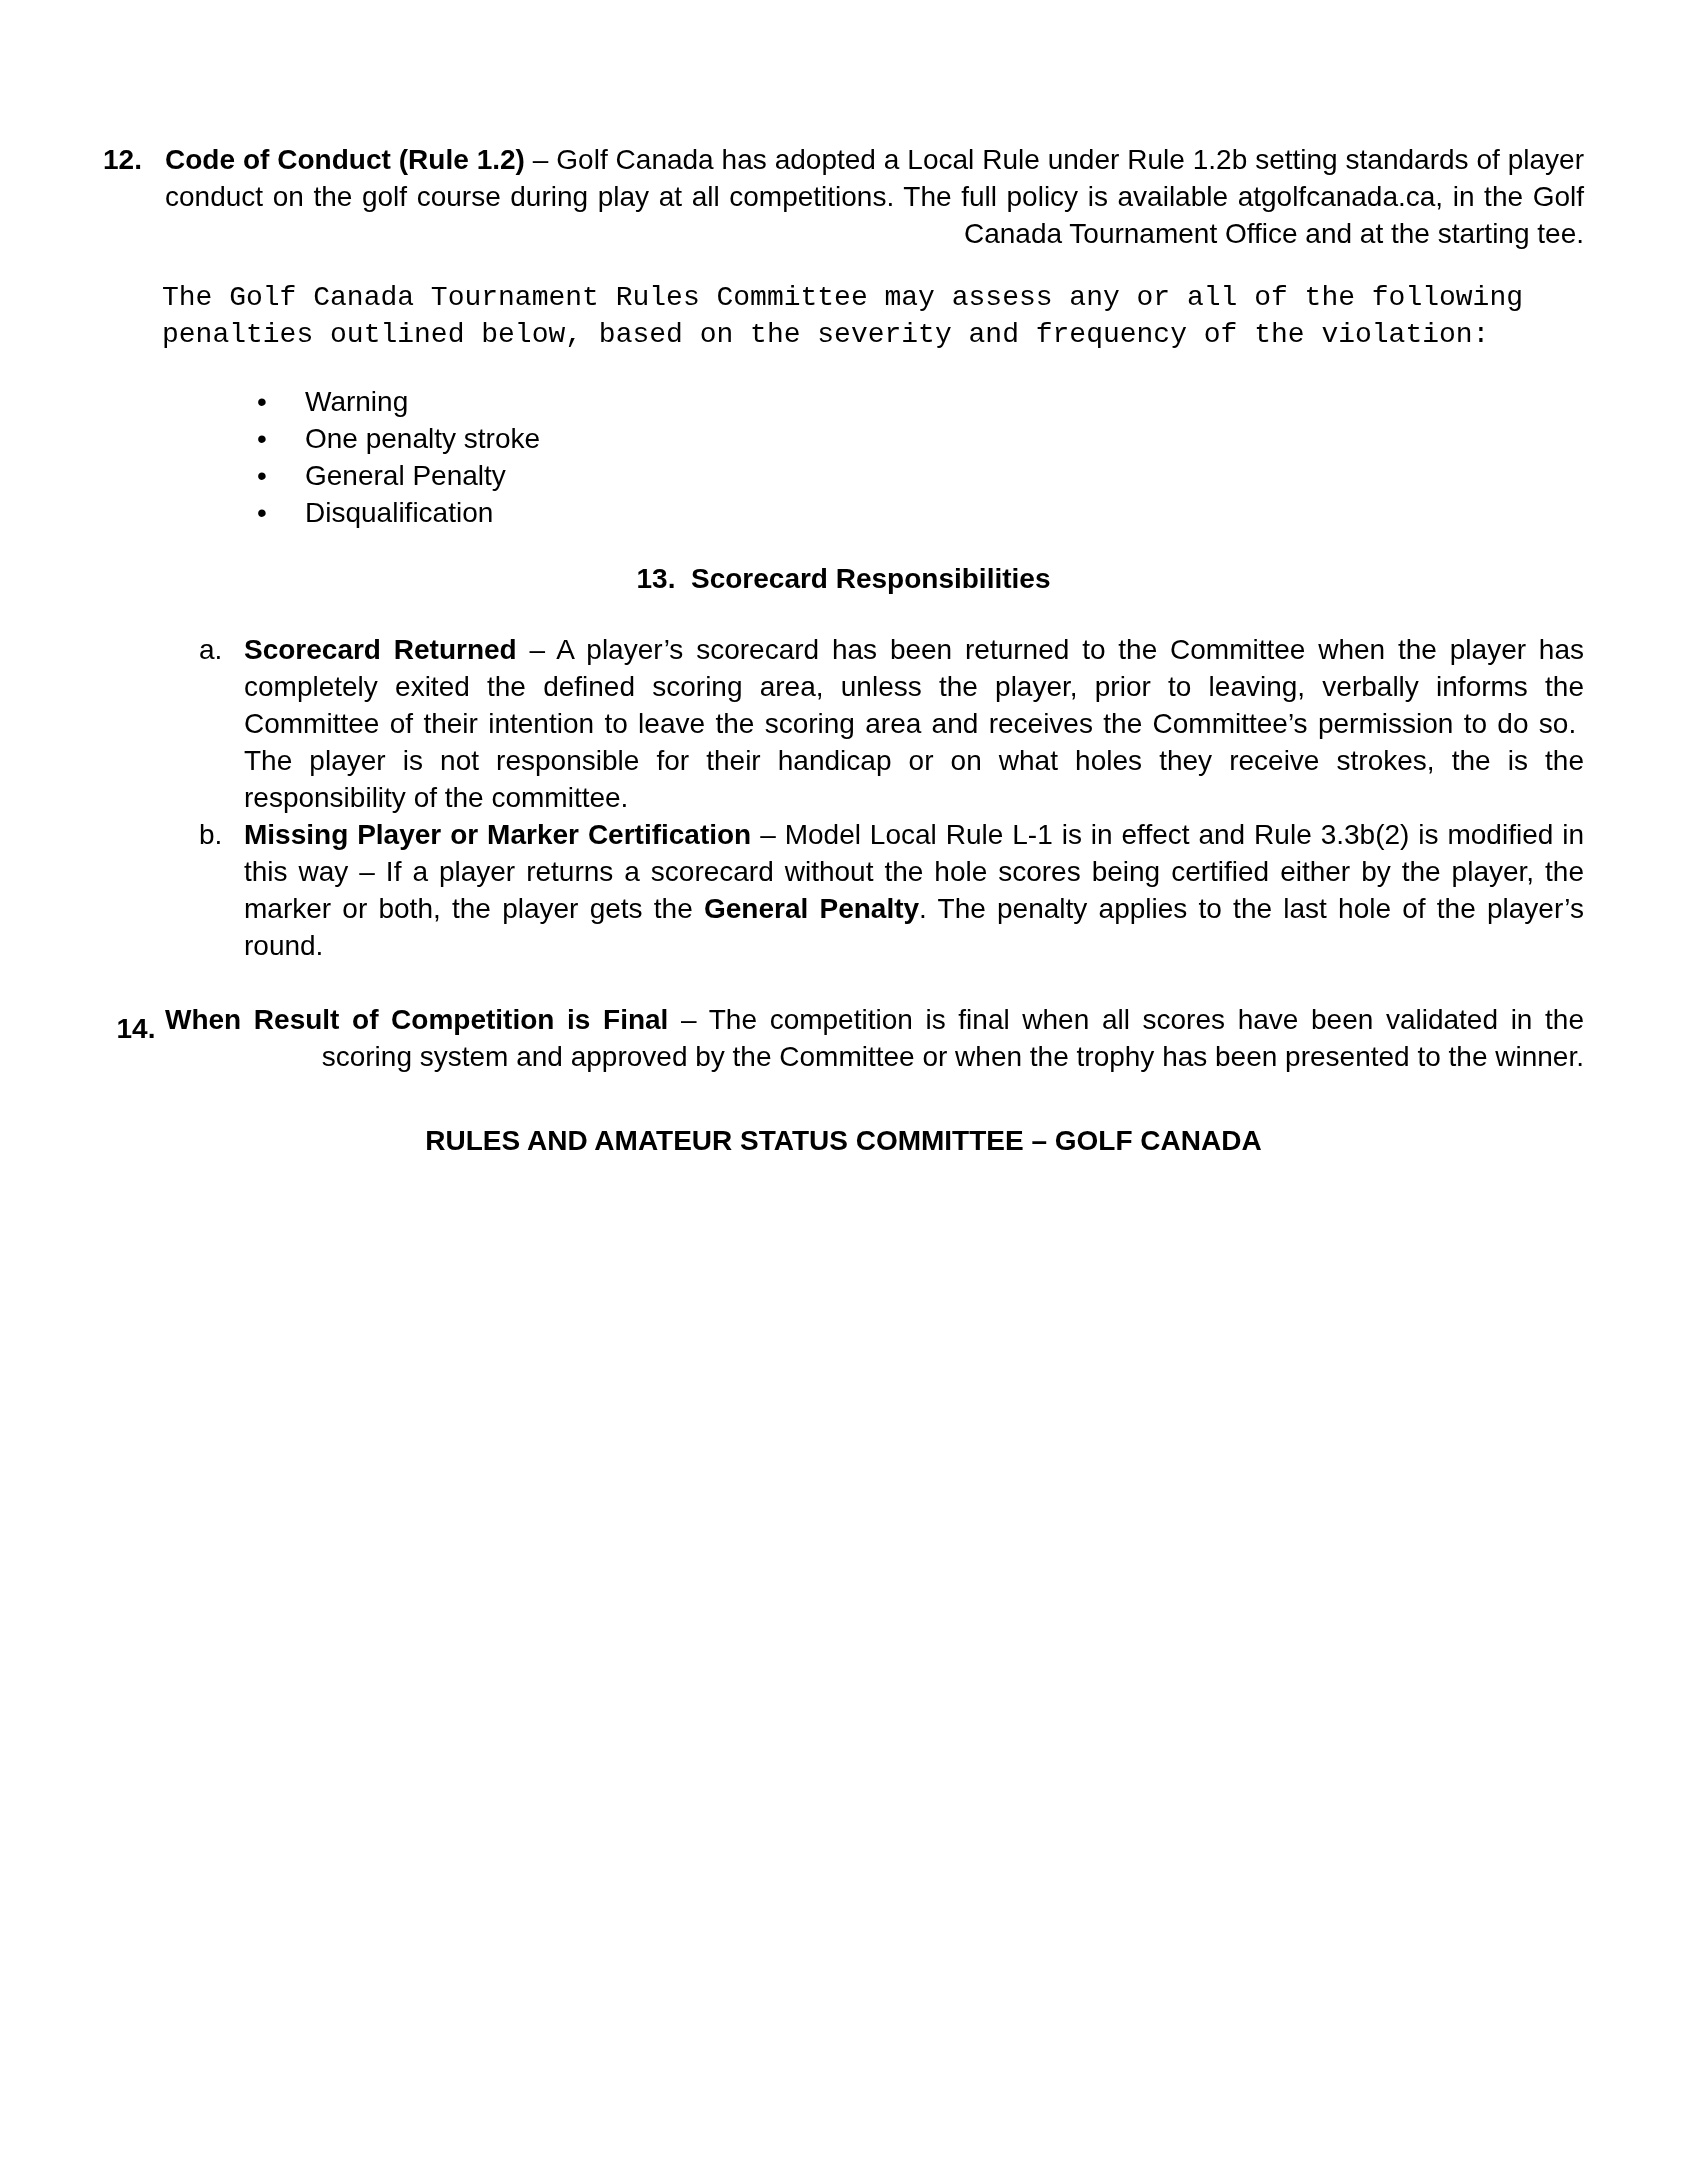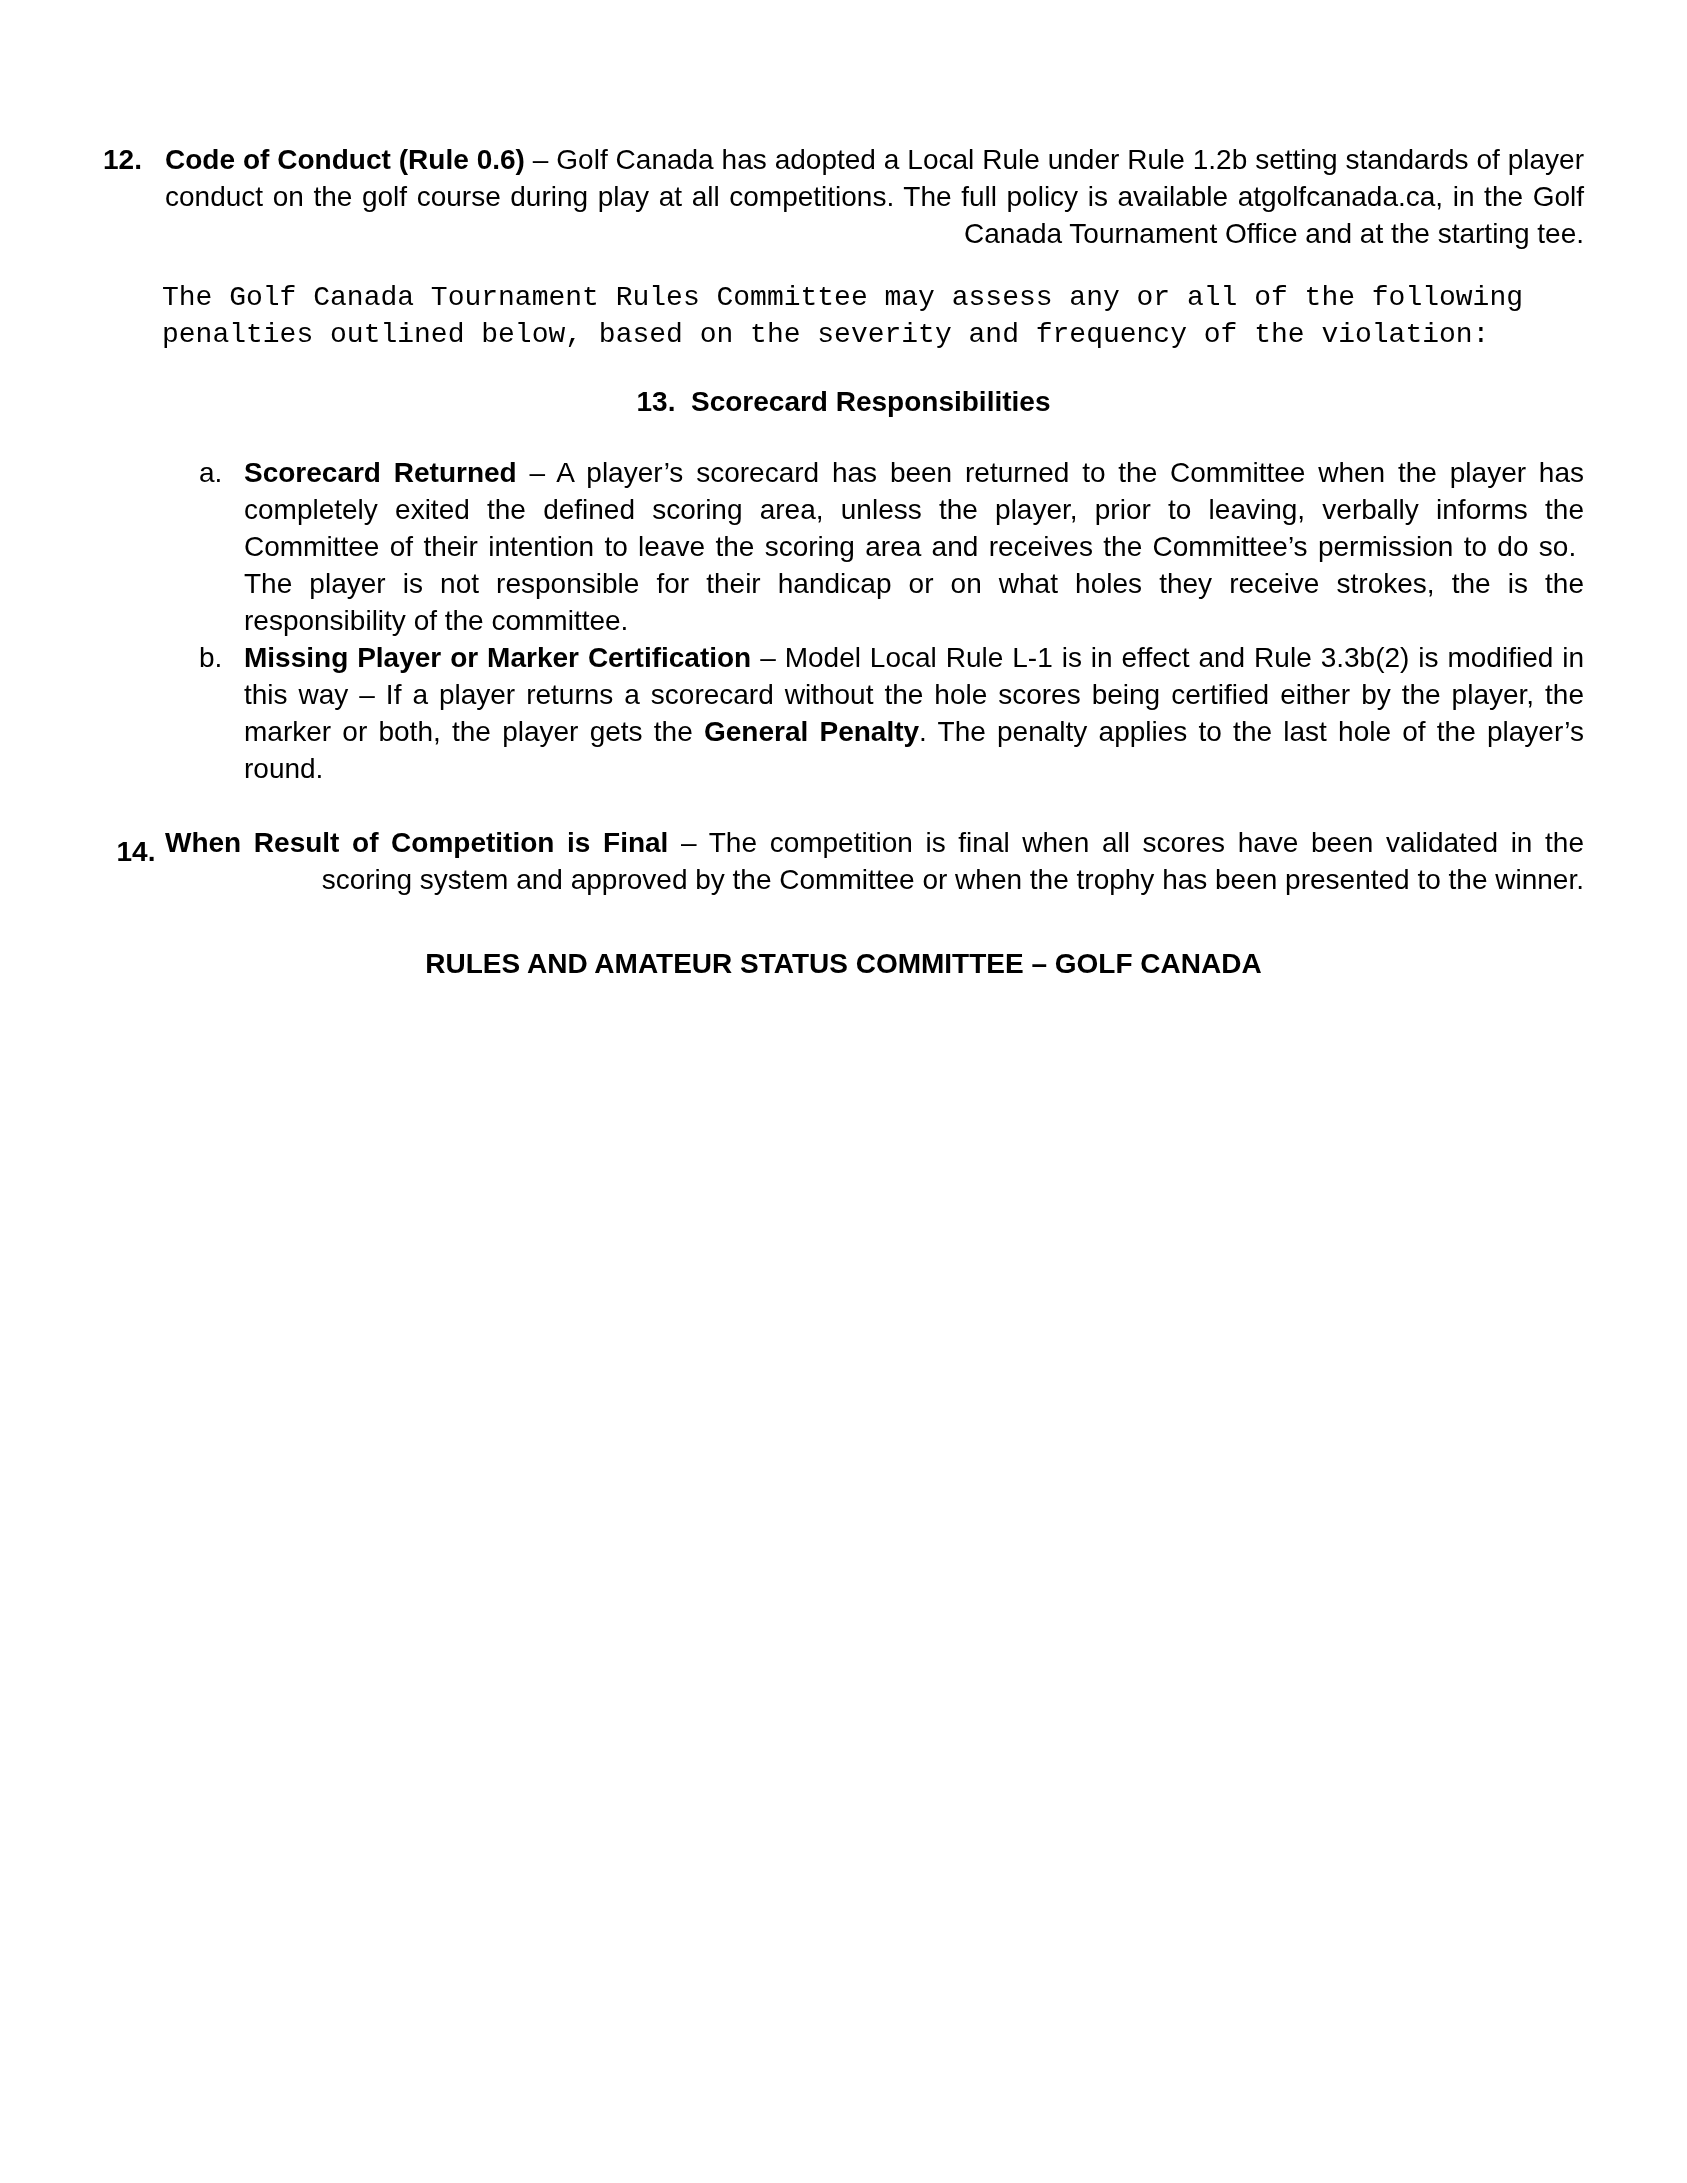--- a/index.html
+++ b/index.html
@@ -49,25 +49,31 @@
   .footer-line { text-align: center; font-weight: bold; }
 </style>
 </head>
 <body>
 
 <div class="page">
   <div class="content">
 
     <div class="hang sec-12 just-right">
       <span class="num b">12.</span>
-      <span class="b">Code of Conduct (Rule 0.6)</span><span> – Golf Canada has adopted a Local Rule under Rule 1.2b setting standards of player conduct on the golf course during play at all competitions. The full policy is available atgolfcanada.ca, in the Golf Canada Tournament Office and at the starting tee.</span>
+      <span class="b">Code of Conduct (Rule 1.2)</span><span> – Golf Canada has adopted a Local Rule under Rule 1.2b setting standards of player conduct on the golf course during play at all competitions. The full policy is available atgolfcanada.ca, in the Golf Canada Tournament Office and at the starting tee.</span>
     </div>
 
     <div class="sec-intro">The Golf Canada Tournament Rules Committee may assess any or all of the following penalties outlined below, based on the severity and frequency of the violation:</div>
 
+    <ul class="bullets">
+      <li>Warning</li>
+      <li>One penalty stroke</li>
+      <li>General Penalty</li>
+      <li>Disqualification</li>
+    </ul>
 
 
     <div class="h13">13.&nbsp; Scorecard Responsibilities</div>
 
     <div class="hang item-ab item-a just">
       <span class="marker">a.</span>
       <span class="b">Scorecard Returned</span><span> – A player’s scorecard has been returned to the Committee when the player has completely exited the defined scoring area, unless the player, prior to leaving, verbally informs the Committee of their intention to leave the scoring area and receives the Committee’s permission to do so.&nbsp; The player is not responsible for their handicap or on what holes they receive strokes, the is the responsibility of the committee.</span>
     </div>
 
     <div class="hang item-ab item-b just">

